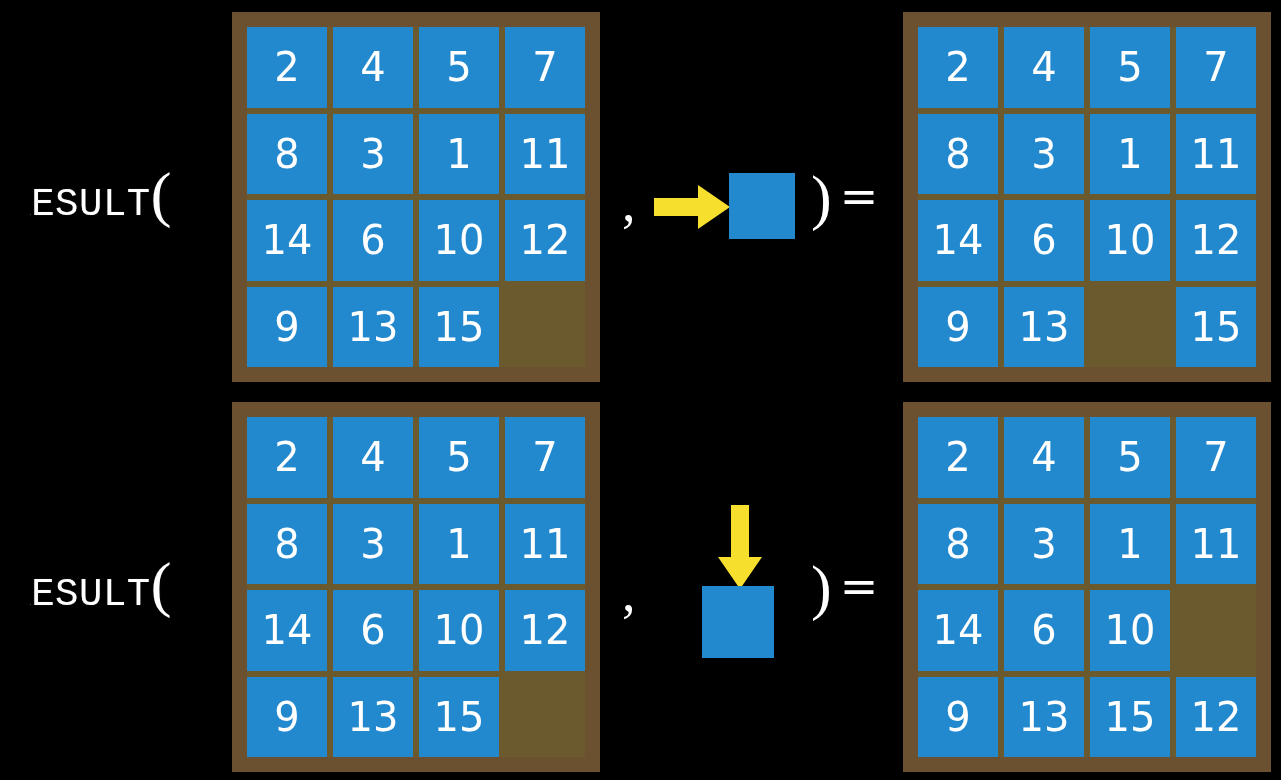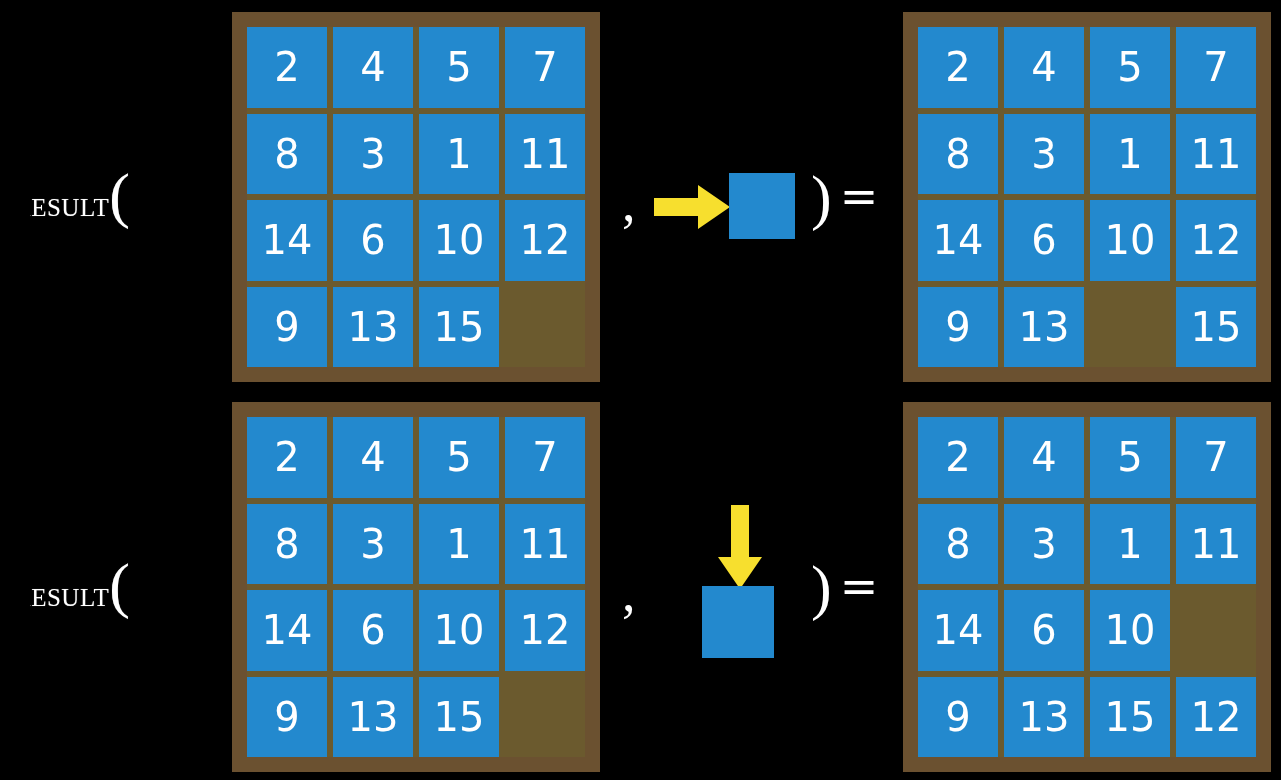--- a/index.html
+++ b/index.html
@@ -49,21 +49,22 @@
     white-space: nowrap;
     text-shadow: 0 0 1px rgba(255,255,255,0.35);
   }
   .result-label::first-letter { font-size: 1px; }
 
   
   .rl-big {
     font-size: 56px;
   }
   .rl-small {
-    font-size: 36px;
+    font-size: 56px;
+    font-family: Liberation Mono, monospace;
   }
   .rl-paren {
     font-size: 62px;
   }
 
   
   .board {
     position: absolute;
     width: 368px;
     height: 370px;

